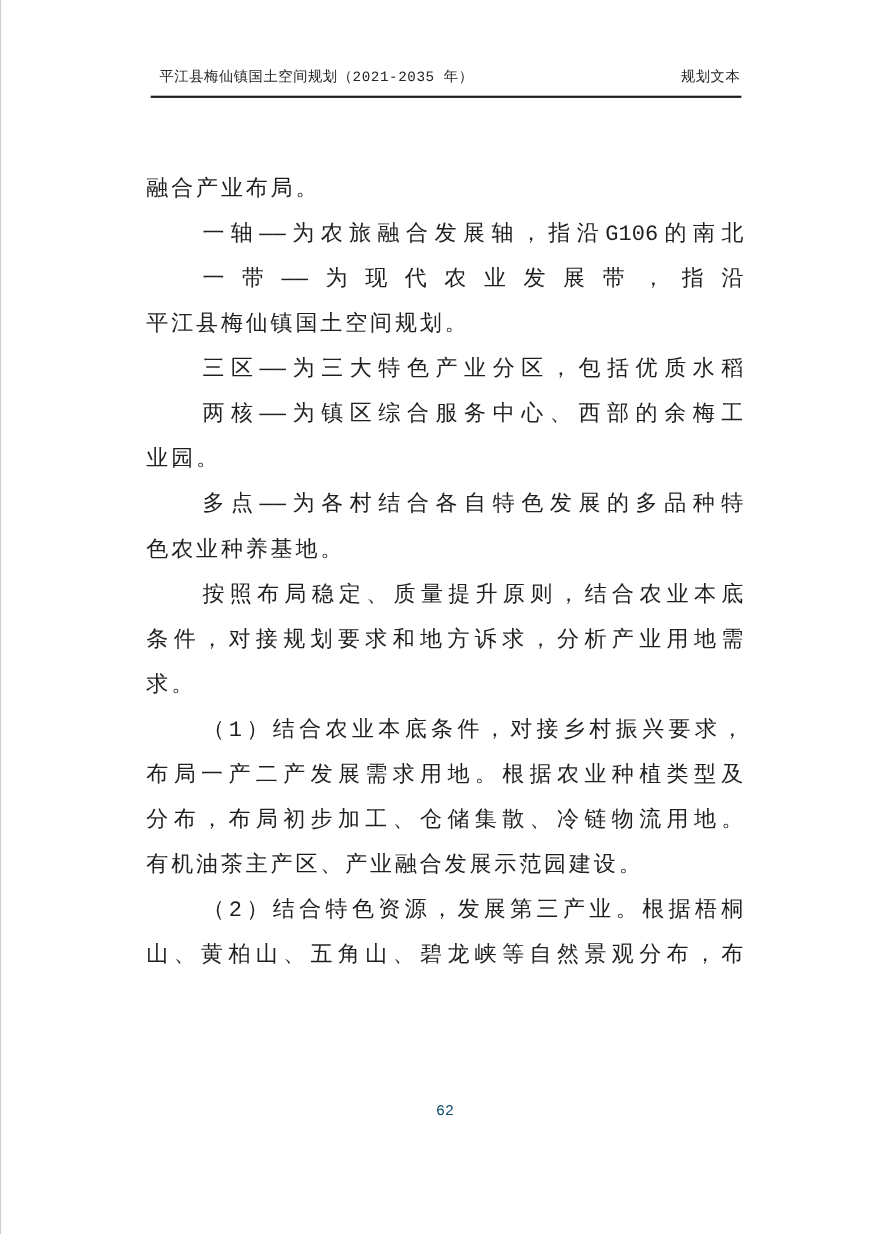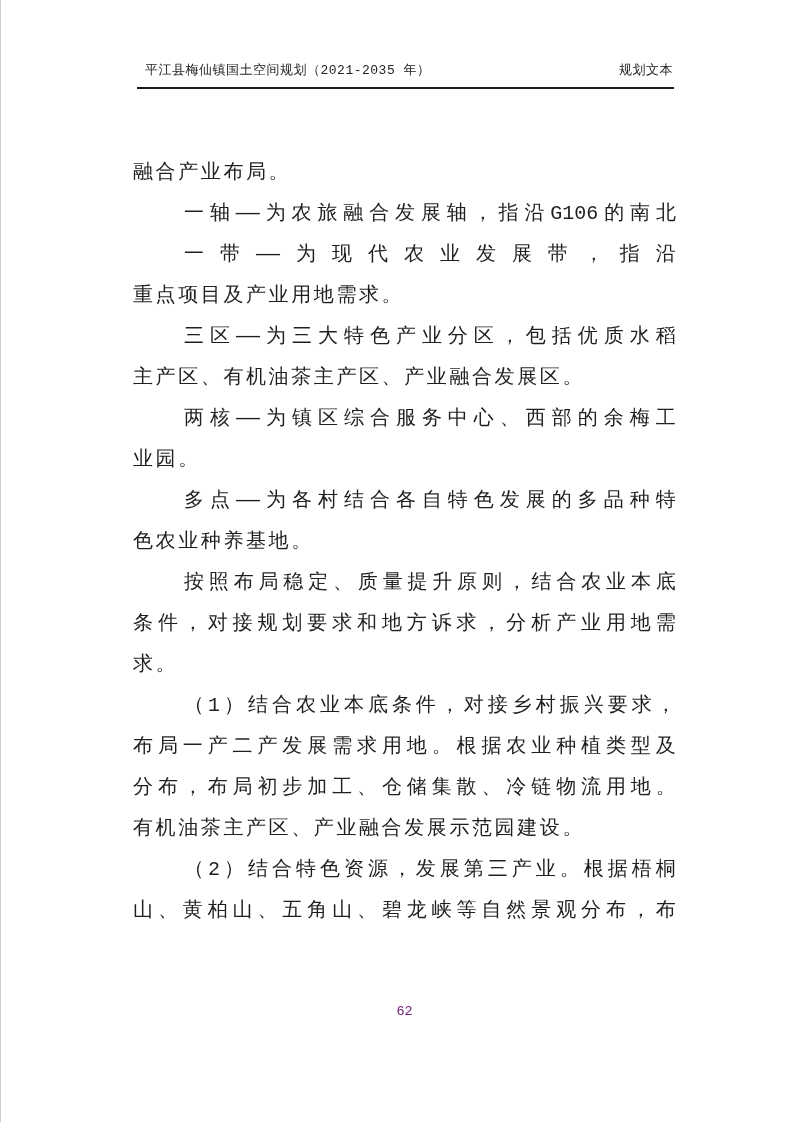--- a/index.html
+++ b/index.html
@@ -75,21 +75,21 @@
   .line.full span {
     white-space: pre;
   }
   .footer {
     position: absolute;
     left: 133px;
     width: 543px;
     top: 1004px;
     text-align: center;
     font-size: 13.5px;
-    color: #701a75;
+    color: #0c4a6e;
   }
 </style>
 </head>
 <body>
 
 <div class="page">
   <div class="scan-edge"></div>
 
   <div class="header">
     <span>平江县梅仙镇国土空间规划（2021-2035 年）</span>
@@ -128,21 +128,21 @@
         <span>代</span>
         <span>农</span>
         <span>业</span>
         <span>发</span>
         <span>展</span>
         <span>带</span>
         <span>，</span>
         <span>指</span>
         <span>沿</span>
       </div>
-      <div class="line">重点项目及产业用地需求。</div>
+      <div class="line">平江县梅仙镇国土空间规划。</div>
       <div class="line indent full">
         <span>三</span>
         <span>区</span>
         <span>——</span>
         <span>为</span>
         <span>三</span>
         <span>大</span>
         <span>特</span>
         <span>色</span>
         <span>产</span>
@@ -150,21 +150,20 @@
         <span>分</span>
         <span>区</span>
         <span>，</span>
         <span>包</span>
         <span>括</span>
         <span>优</span>
         <span>质</span>
         <span>水</span>
         <span>稻</span>
       </div>
-      <div class="line">主产区、有机油茶主产区、产业融合发展区。</div>
       <div class="line indent full">
         <span>两</span>
         <span>核</span>
         <span>——</span>
         <span>为</span>
         <span>镇</span>
         <span>区</span>
         <span>综</span>
         <span>合</span>
         <span>服</span>

